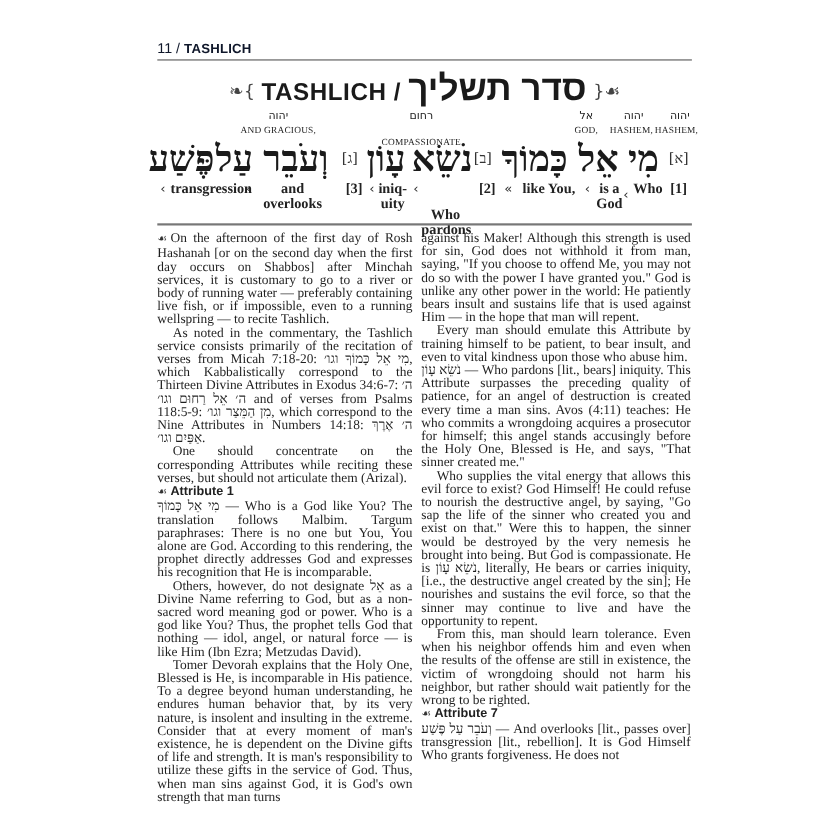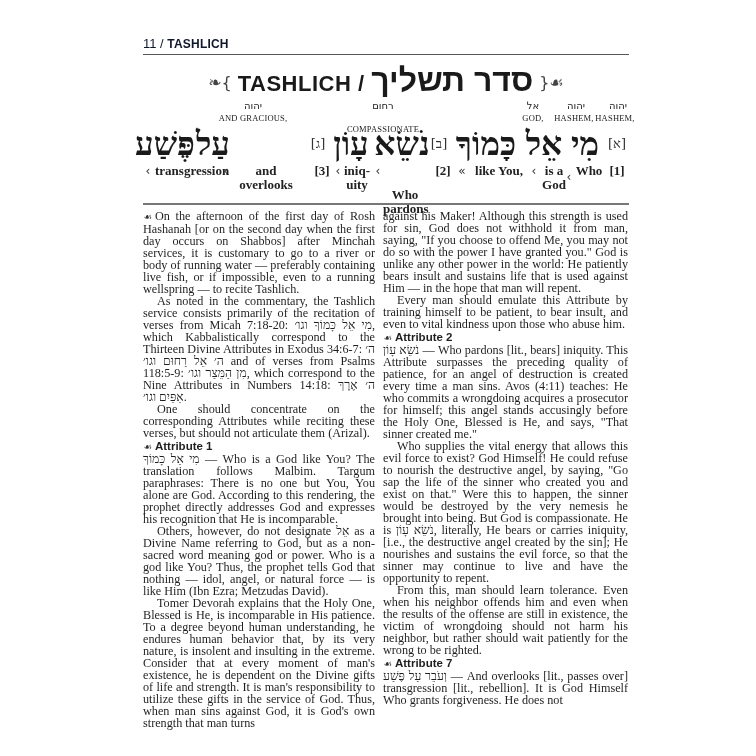--- a/index.html
+++ b/index.html
@@ -56,20 +56,21 @@
     <div class="cell sc" style="left:60px;top:13px;width:100px;">AND GRACIOUS,</div>
 
     <div class="cell bracket" style="left:463px;top:36px;width:22px;">[א]</div>
     <div class="cell he-big" style="left:420px;top:28px;width:44px;">מִי</div>
     <div class="cell he-big" style="left:380px;top:28px;width:42px;">אֵל</div>
     <div class="cell he-big" style="left:305px;top:28px;width:76px;">כָּמוֹךָ</div>
     <div class="cell bracket" style="left:285px;top:36px;width:22px;">[ב]</div>
     <div class="cell he-big" style="left:230px;top:28px;width:58px;">נֹשֵׂא</div>
     <div class="cell he-big" style="left:185px;top:28px;width:46px;">עָוֹן</div>
     <div class="cell bracket" style="left:164px;top:36px;width:22px;">[ג]</div>
+    <div class="cell he-big" style="left:88px;top:28px;width:76px;">וְעֹבֵר</div>
     <div class="cell he-big" style="left:50px;top:28px;width:40px;">עַל</div>
     <div class="cell he-big" style="left:0px;top:28px;width:52px;">פֶּשַׁע</div>
 
     <div class="cell tr" style="left:462px;top:64px;width:24px;">[1]</div>
     <div class="cell tr" style="left:430px;top:64px;width:32px;">Who</div>
     <div class="cell chev" style="left:421px;top:70px;width:10px;">‹</div>
     <div class="cell tr" style="left:398px;top:64px;width:26px;white-space:normal;">is a God</div>
     <div class="cell chev" style="left:386px;top:64px;width:10px;">‹</div>
     <div class="cell tr" style="left:327px;top:64px;width:58px;">like You,</div>
     <div class="cell chev" style="left:312px;top:64px;width:14px;">«</div>
@@ -93,21 +94,20 @@
     <p>One should concentrate on the corresponding Attributes while reciting these verses, but should not articulate them (Arizal).</p>
     <h4><span class="marker">☙</span><span>Attribute 1</span></h4>
     <p class="noind">מִי אֵל כָּמוֹךָ — Who is a God like You? The translation follows Malbim. Targum paraphrases: There is no one but You, You alone are God. According to this rendering, the prophet directly addresses God and expresses his recognition that He is incomparable.</p>
     <p>Others, however, do not designate אֵל as a Divine Name referring to God, but as a non-sacred word meaning god or power. Who is a god like You? Thus, the prophet tells God that nothing — idol, angel, or natural force — is like Him (Ibn Ezra; Metzudas David).</p>
     <p>Tomer Devorah explains that the Holy One, Blessed is He, is incomparable in His patience. To a degree beyond human understanding, he endures human behavior that, by its very nature, is insolent and insulting in the extreme. Consider that at every moment of man's existence, he is dependent on the Divine gifts of life and strength. It is man's responsibility to utilize these gifts in the service of God. Thus, when man sins against God, it is God's own strength that man turns</p>
   </div>
 
   <div class="col right-col">
     <p class="noind">against his Maker! Although this strength is used for sin, God does not withhold it from man, saying, "If you choose to offend Me, you may not do so with the power I have granted you." God is unlike any other power in the world: He patiently bears insult and sustains life that is used against Him — in the hope that man will repent.</p>
     <p>Every man should emulate this Attribute by training himself to be patient, to bear insult, and even to vital kindness upon those who abuse him.</p>
-    <h4><span class="marker">☙</span><span>Attribute 2</span></h4>
     <p class="noind">נֹשֵׂא עָוֹן — Who pardons [lit., bears] iniquity. This Attribute surpasses the preceding quality of patience, for an angel of destruction is created every time a man sins. Avos (4:11) teaches: He who commits a wrongdoing acquires a prosecutor for himself; this angel stands accusingly before the Holy One, Blessed is He, and says, "That sinner created me."</p>
     <p>Who supplies the vital energy that allows this evil force to exist? God Himself! He could refuse to nourish the destructive angel, by saying, "Go sap the life of the sinner who created you and exist on that." Were this to happen, the sinner would be destroyed by the very nemesis he brought into being. But God is compassionate. He is נֹשֵׂא עָוֹן, literally, He bears or carries iniquity, [i.e., the destructive angel created by the sin]; He nourishes and sustains the evil force, so that the sinner may continue to live and have the opportunity to repent.</p>
     <p>From this, man should learn tolerance. Even when his neighbor offends him and even when the results of the offense are still in existence, the victim of wrongdoing should not harm his neighbor, but rather should wait patiently for the wrong to be righted.</p>
     <h4><span class="marker">☙</span><span>Attribute 7</span></h4>
     <p class="noind">וְעֹבֵר עַל פֶּשַׁע — And overlooks [lit., passes over] transgression [lit., rebellion]. It is God Himself Who grants forgiveness. He does not</p>
   </div>
 
 </div>
 
 </body></html>

